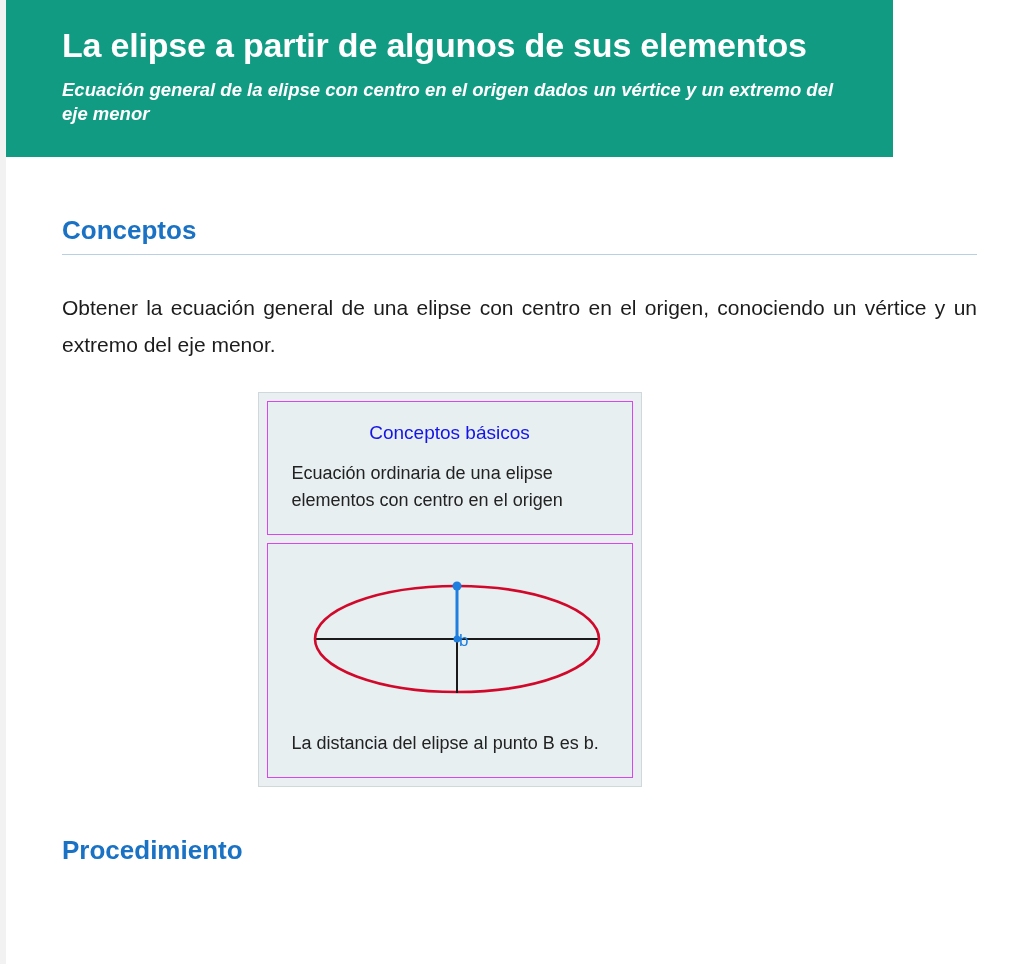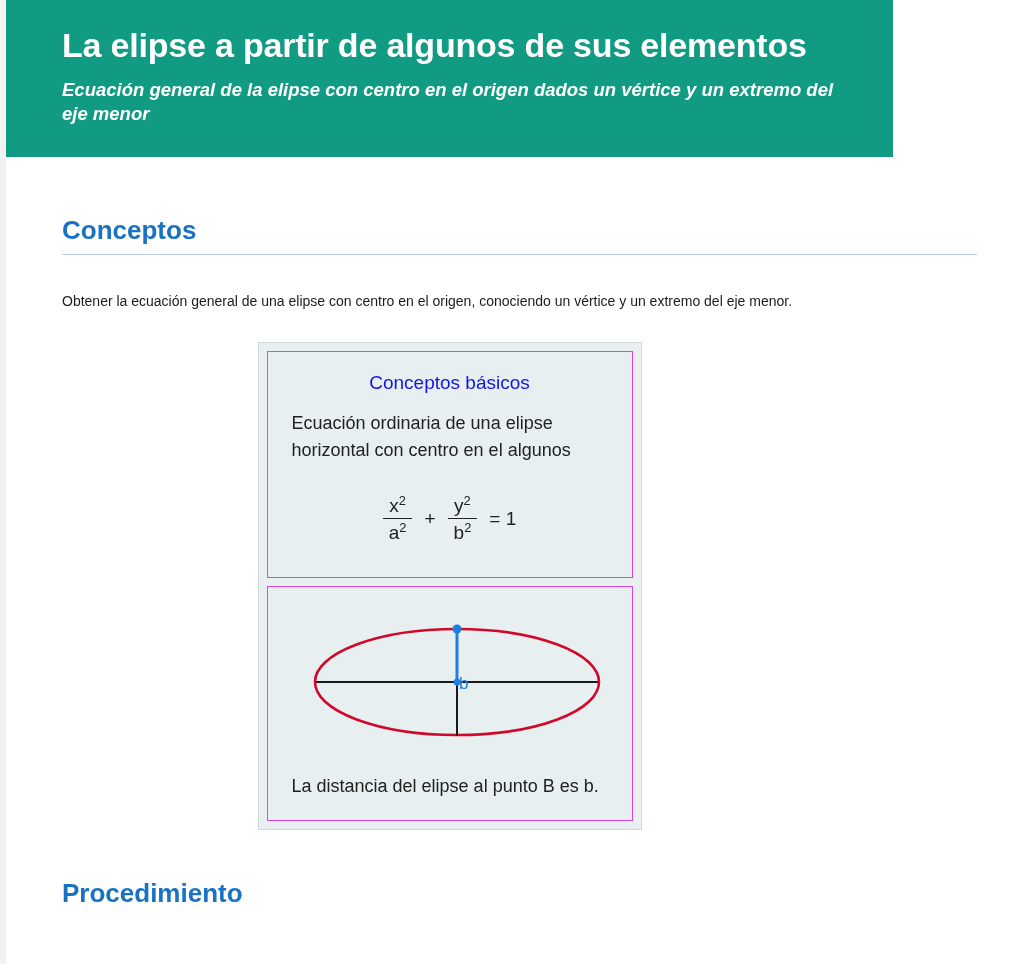--- a/index.html
+++ b/index.html
@@ -48,21 +48,21 @@
     margin: 58px 0 8px 0;
   }
   .rule {
     height: 1px;
     background: #b9cfe4;
     border: 0;
     margin: 0 0 34px 0;
     width: 915px;
   }
   .body-text {
-    font-size: 14px;
+    font-size: 21px;
     color: #1c1c1c;
     line-height: 1.78;
     text-align: justify;
     width: 915px;
     margin: 0;
   }
   
   .cards-wrap {
     margin: 28px 0 0 0;
     display: flex;
@@ -140,34 +140,22 @@
     <h2 class="section-heading">Conceptos</h2>
     <hr class="rule">
 
     <p class="body-text">Obtener la ecuación general de una elipse con centro en el origen, conociendo un vértice y un extremo del eje menor.</p>
 
     <div class="cards-wrap">
       <div class="cards-shadowbox">
 
         <div class="card">
           <div class="card-title">Conceptos básicos</div>
-          <p class="card-text">Ecuación ordinaria de una elipse horizontal con centro en el algunos</p>
+          <p class="card-text">Ecuación ordinaria de una elipse elementos con centro en el origen</p>
 
-          <div class="formula">
-            <span class="frac">
-              <span class="num"><span>x</span><sup>2</sup></span>
-              <span class="den"><span>a</span><sup>2</sup></span>
-            </span>
-            <span class="op">+</span>
-            <span class="frac">
-              <span class="num"><span>y</span><sup>2</sup></span>
-              <span class="den"><span>b</span><sup>2</sup></span>
-            </span>
-            <span class="op">= 1</span>
-          </div>
         </div>
 
         <div class="card">
           <div class="figure">
             <svg width="330" height="146" viewBox="0 0 330 146">
 
               <line x1="22" y1="73" x2="308" y2="73" stroke="#1a1a1a" stroke-width="2"></line>
 
               <ellipse cx="165" cy="73" rx="142" ry="53" fill="none" stroke="#d1082a" stroke-width="2.6"></ellipse>
 

